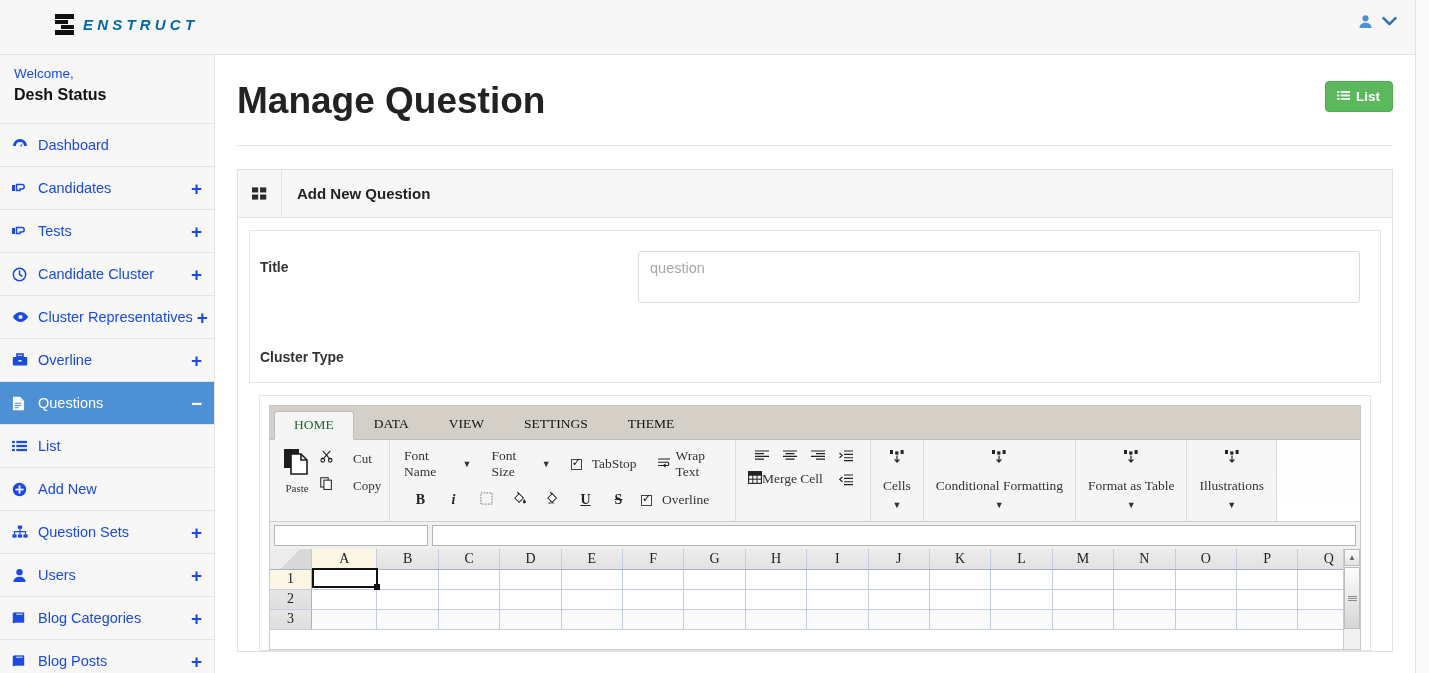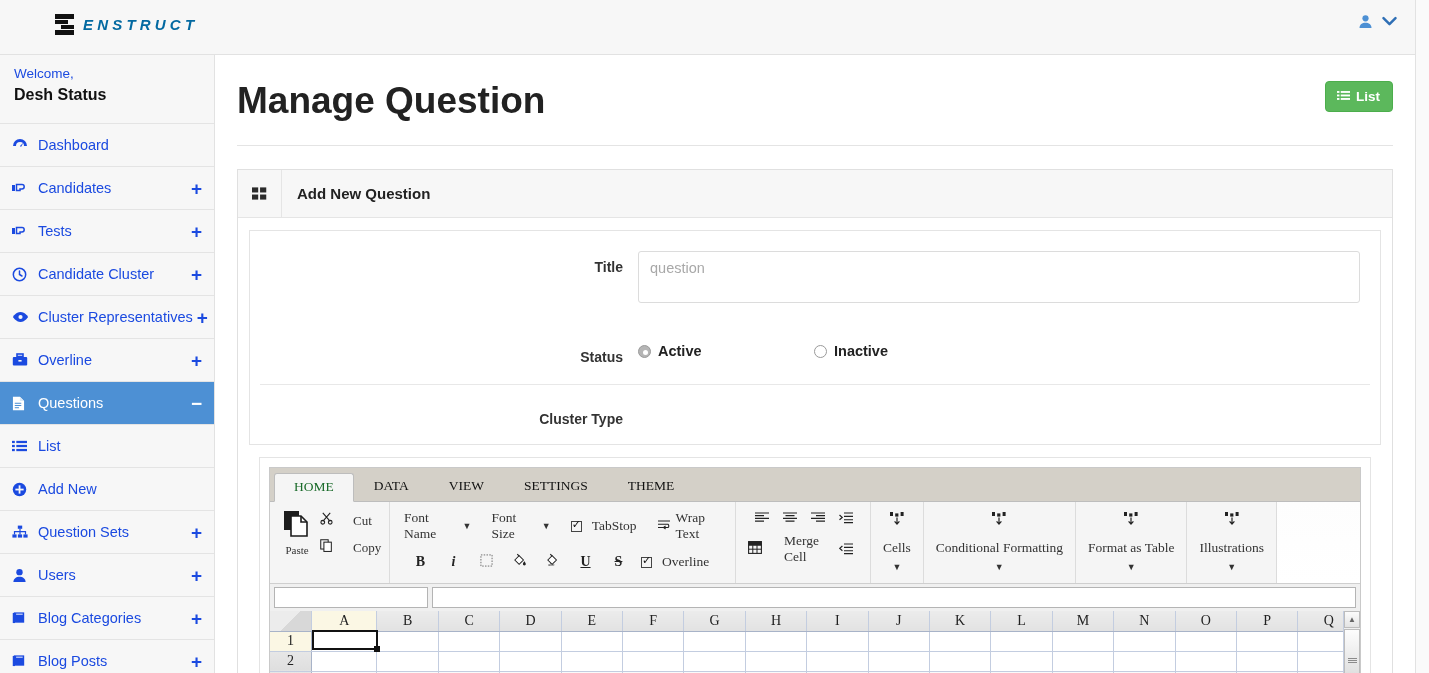--- a/index.html
+++ b/index.html
@@ -133,21 +133,21 @@
     border: 1px solid #e4e4e4;
     padding: 20px 10px 0 10px;
   }
   .form-row {
     display: flex; align-items: flex-start;
     padding: 0 0 17px 0;
   }
   .form-row.bordered { border-bottom: 1px solid #e8e8e8; padding-bottom: 19px; }
   .form-label {
     width: 378px; min-width: 378px;
-    text-align: right; padding-right: 15px; padding-top: 8px;
+    text-align: left; padding-right: 15px; padding-top: 8px;
     font-weight: bold; font-size: 14px; color: #333;
   }
   .form-label.lower { padding-top: 26px; }
   .form-field { flex: 1; padding-right: 10px; }
   .title-input {
     width: 100%; height: 52px;
     border: 1px solid #dcdcdc; border-radius: 3px;
     padding: 8px 11px;
     font-family: "Liberation Sans", sans-serif; font-size: 14.5px;
     color: #333; background: #fff; outline: none;
@@ -242,21 +242,21 @@
     display: inline-block; width: 11px; height: 11px;
     border: 1px solid #444; position: relative; margin-right: 5px; vertical-align: -1px;
   }
   .chk::after {
     content: "✓"; position: absolute; left: 0px; top: -4px; font-size: 11px; color: #111;
   }
 
   .grp-align { width: 135px; padding-top: 10px; padding-left: 12px; }
   .al-row { display: flex; align-items: center; gap: 0; margin-bottom: 9px; }
   .al-ico { width: 34px; display: flex; align-items: center; justify-content: center; cursor: pointer; }
-  .merge-cell { display: flex; align-items: center; gap: 22px; font-size: 13.5px; cursor: pointer;
+  .merge-cell { display: flex; align-items: flex-start; gap: 0; font-size: 13.5px; cursor: pointer;
     font-family: "Liberation Serif", serif; width: 101px; }
 
   .grp-big {
     display: flex; flex-direction: column; align-items: center; justify-content: flex-start;
     padding: 10px 12px 0 12px; cursor: pointer;
   }
   .grp-big .gb-label { font-size: 13.5px; margin-top: 7px; font-family: "Liberation Serif", serif; }
   .grp-big .gb-caret { margin-top: 6px; font-size: 9px; }
   .grp-empty { flex: 1; background: linear-gradient(#fdfdfd, #ffffff); border-right: none; }
 
@@ -557,35 +557,20 @@
     <div class="panel-body">
       <div class="formwrap">
 
         <div class="form-row">
           <div class="form-label">Title</div>
           <div class="form-field">
             <textarea class="title-input" placeholder="question" style=""></textarea>
           </div>
         </div>
 
-        <div class="form-row bordered">
-          <div class="form-label lower">Status</div>
-          <div class="form-field">
-            <div class="radio-line">
-              <label class="radio-group">
-                <span class="radio checked"></span>
-                <span class="radio-text">Active</span>
-              </label>
-              <label class="radio-group">
-                <span class="radio"></span>
-                <span class="radio-text">Inactive</span>
-              </label>
-            </div>
-          </div>
-        </div>
 
         <div class="form-row">
           <div class="form-label lower">Cluster Type</div>
         </div>
 
       </div>
 
       <div class="ss-outer">
         <div class="ss">
 

